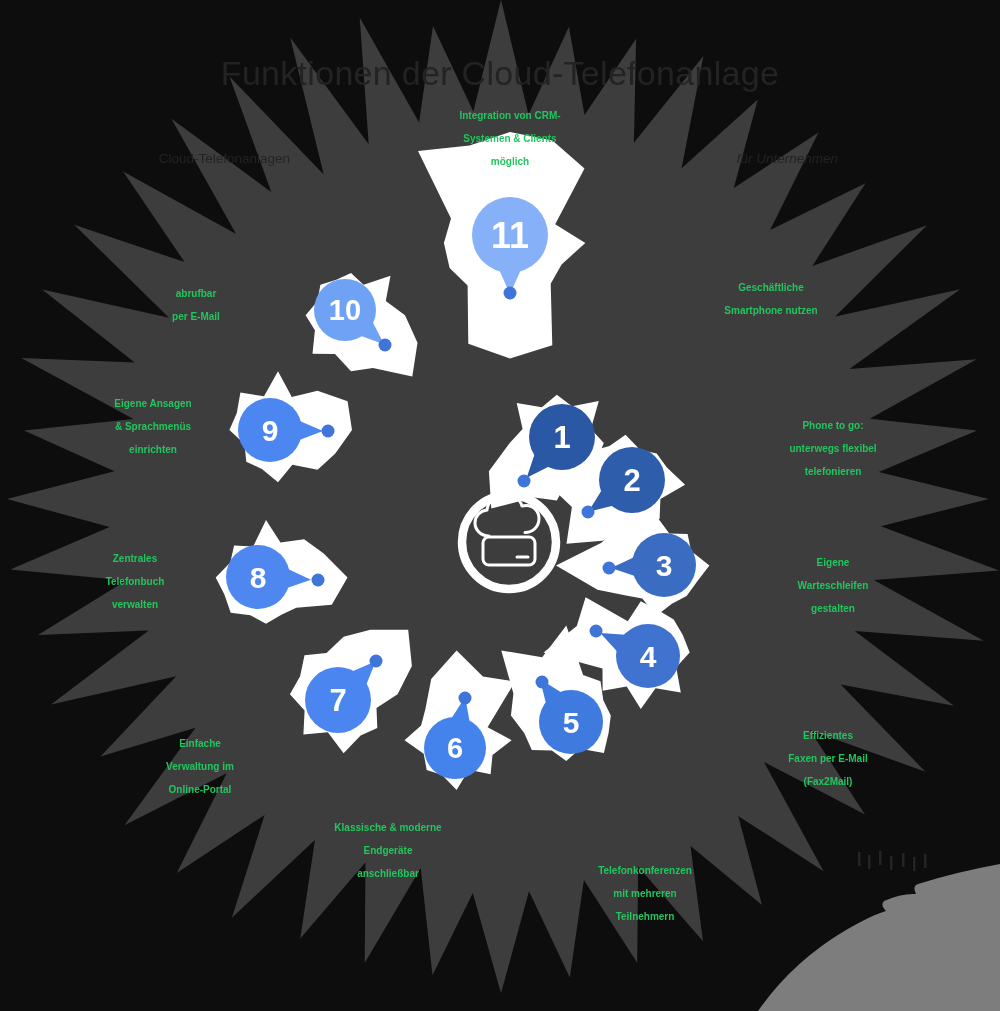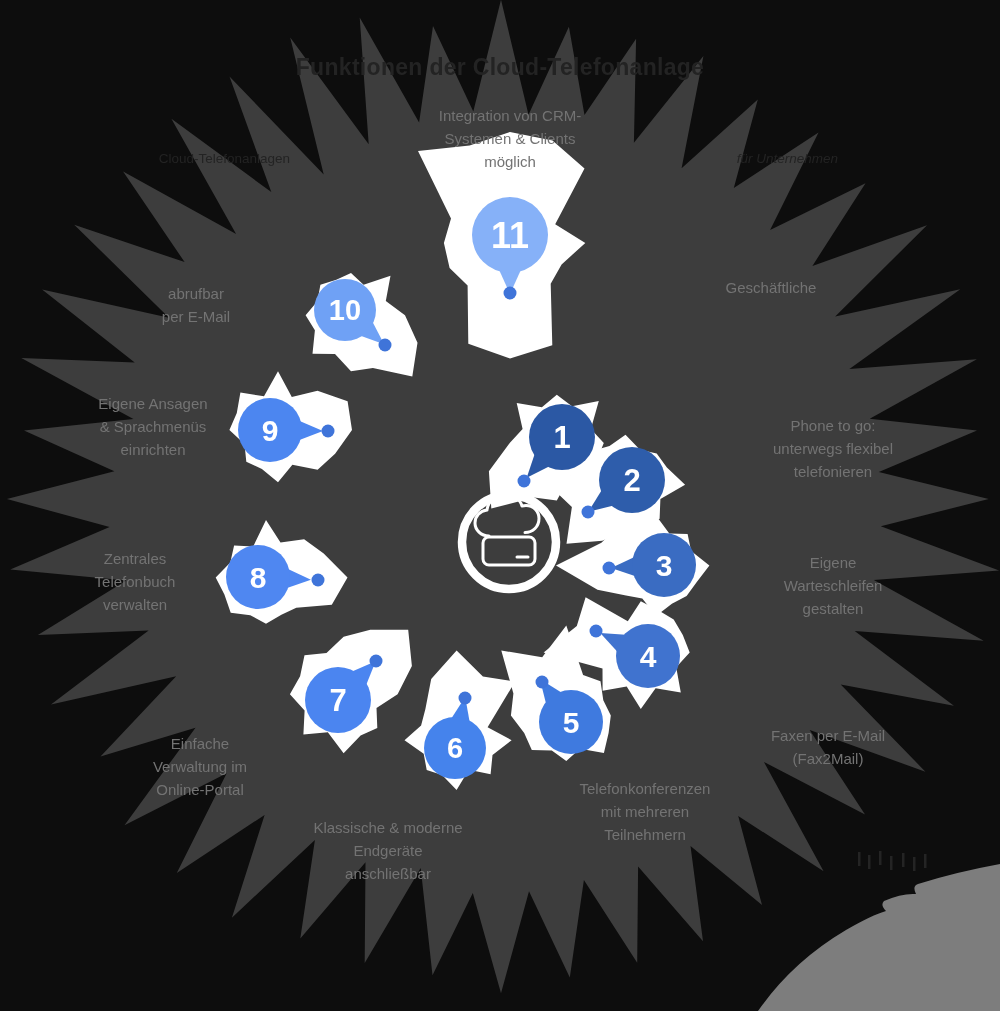--- a/index.html
+++ b/index.html
@@ -1,24 +1,24 @@
 <!DOCTYPE html>
 <html><head>
 <meta charset="utf-8">
 <style>
   html,body{margin:0;padding:0;background:#0d0d0d;}
   .stage{position:relative;width:1000px;height:1011px;background:#0d0d0d;overflow:hidden;
          font-family:"Liberation Sans",sans-serif;}
   svg{position:absolute;left:0;top:0;}
   .page-title{position:absolute;top:54px;left:0;right:0;text-align:center;
-              font-size:23px;font-weight:bold;color:#232323;letter-spacing:.3px;}
+              font-size:34px;font-weight:normal;color:#232323;letter-spacing:.3px;}
   .side-note{position:absolute;font-size:13.5px;font-weight:500;color:#232323;text-align:right;}
   .note-left{left:126px;top:151px;width:164px;}
   .note-right{left:698px;top:151px;width:140px;font-style:italic;}
-  .pin-label{position:absolute;font-size:15px;font-weight:400;color:#737373;
+  .pin-label{position:absolute;font-size:10px;font-weight:700;color:#22c55e;
              line-height:23px;text-align:center;}
   .num{font-family:"Liberation Sans",sans-serif;font-weight:bold;fill:#ffffff;}
 </style>
 </head>
 <body>
 
 <div class="stage">
 
   <svg id="diagram-svg" width="1000" height="1011" viewBox="0 0 1000 1011">
     <g id="layer-panel">
@@ -114,36 +114,38 @@
       </g>
   </svg>
 
   <div class="page-title">Funktionen der Cloud-Telefonanlage</div>
   <div class="side-note note-left">Cloud-Telefonanlagen</div>
   <div class="side-note note-right">für Unternehmen</div>
 
   <div id="labels-layer">
       <div class="pin-label" style="left: 681px; top: 275.5px; width: 180px;">
         <div>Geschäftliche</div>
+        <div>Smartphone nutzen</div>
       </div>
       <div class="pin-label" style="left: 748px; top: 414px; width: 170px;">
         <div>Phone to go:</div>
         <div>unterwegs flexibel</div>
         <div>telefonieren</div>
       </div>
       <div class="pin-label" style="left: 758px; top: 550.5px; width: 150px;">
         <div>Eigene</div>
         <div>Warteschleifen</div>
         <div>gestalten</div>
       </div>
       <div class="pin-label" style="left: 740px; top: 723.5px; width: 176px;">
+        <div>Effizientes</div>
         <div>Faxen per E-Mail</div>
         <div>(Fax2Mail)</div>
       </div>
-      <div class="pin-label" style="left: 557px; top: 777px; width: 176px;">
+      <div class="pin-label" style="left: 557px; top: 859px; width: 176px;">
         <div>Telefonkonferenzen</div>
         <div>mit mehreren</div>
         <div>Teilnehmern</div>
       </div>
       <div class="pin-label" style="left: 290px; top: 815.5px; width: 196px;">
         <div>Klassische &amp; moderne</div>
         <div>Endgeräte</div>
         <div>anschließbar</div>
       </div>
       <div class="pin-label" style="left: 125px; top: 732px; width: 150px;">

